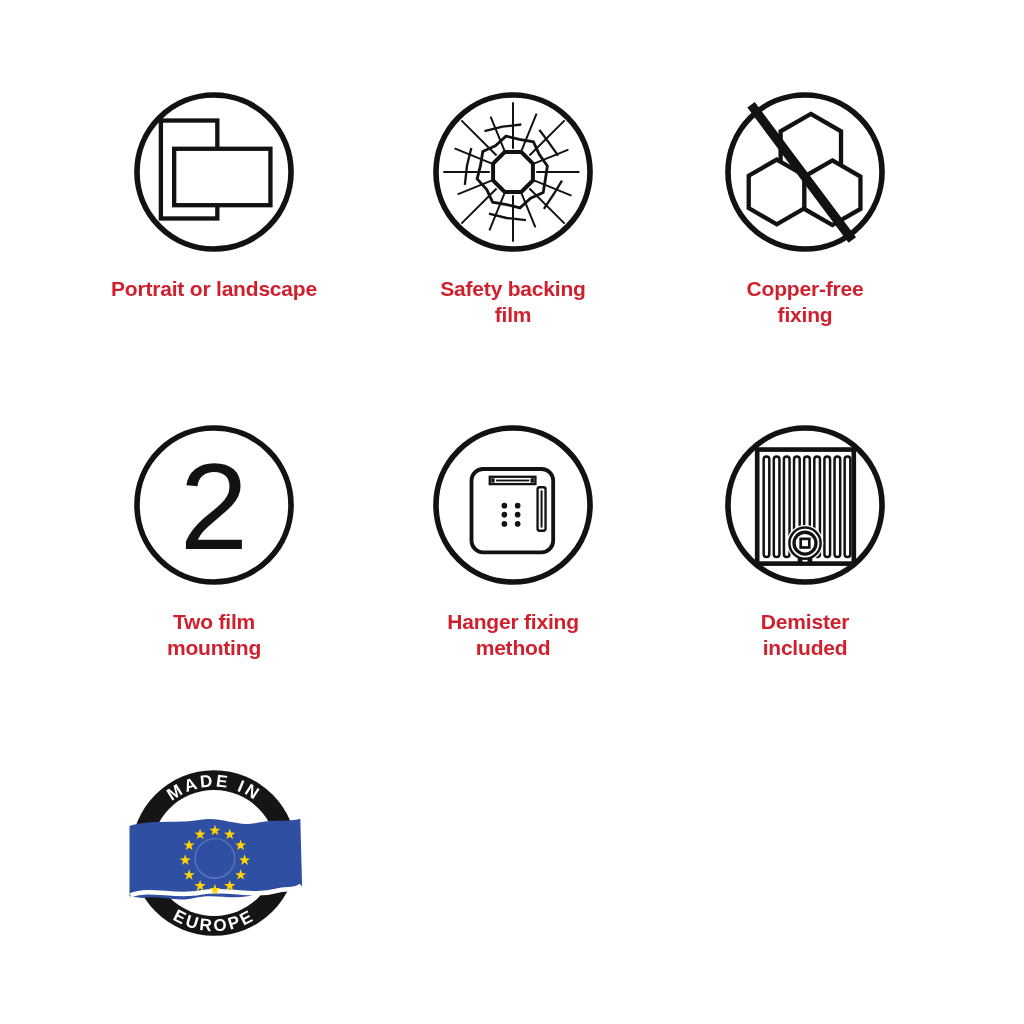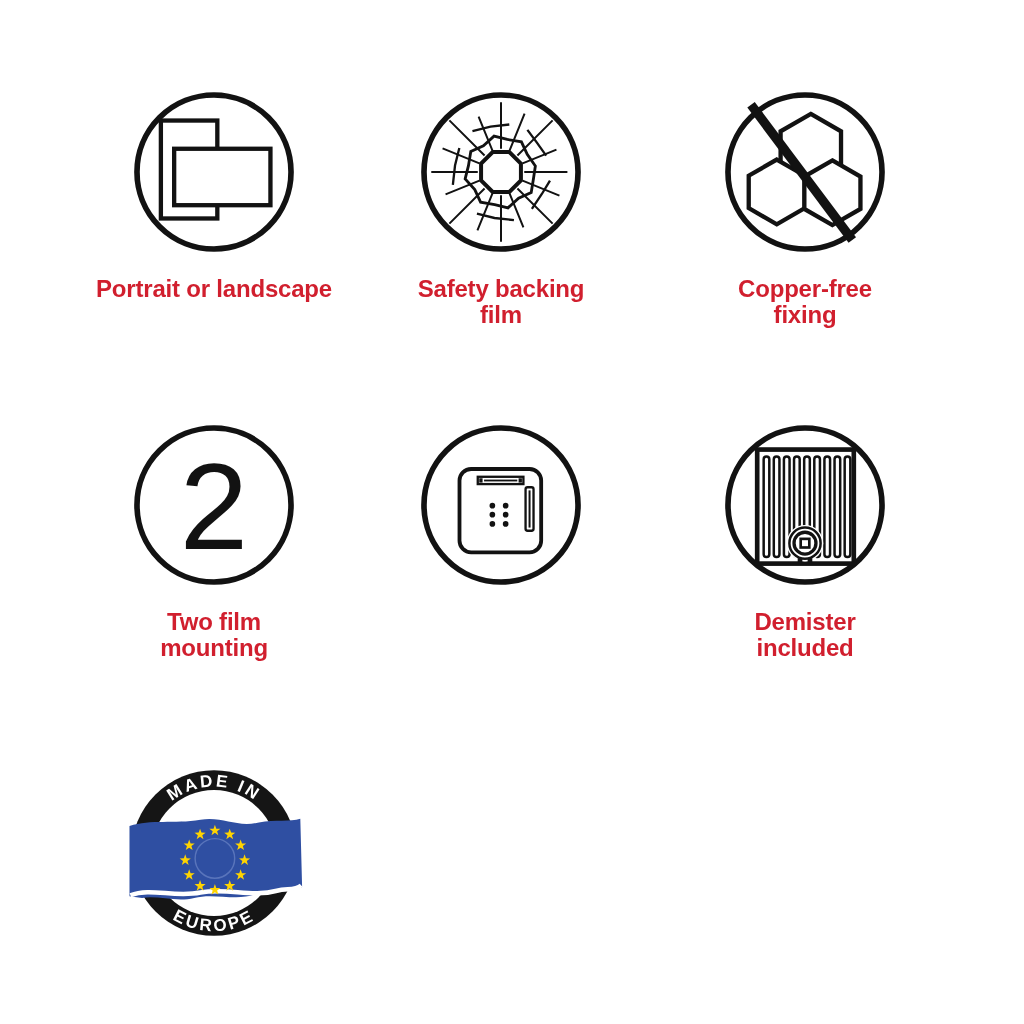--- a/index.html
+++ b/index.html
@@ -9,26 +9,26 @@
     font-family:"Liberation Sans", sans-serif;
   }
   .cell{
     position:absolute;width:300px;
     display:flex;flex-direction:column;align-items:center;
   }
   .icon-wrap{width:166px;height:166px;}
   .icon-wrap svg{display:block;width:166px;height:166px;}
   .label{
     margin-top:21px;text-align:center;
-    color:#d11f2e;font-weight:bold;font-size:24px;line-height:26px;
+    color:#d11f2e;font-weight:bold;font-size:21px;line-height:26px;
     letter-spacing:-0.2px;
   }
   .badge-wrap{width:196px;height:180px;display:flex;justify-content:center;}
   
-  .c1{left:64px;} .c2{left:351px;} .c3{left:655px;}
+  .c1{left:64px;} .c2{left:363px;} .c3{left:655px;}
   .r1{top:89px;} .r2{top:422px;} .r3{top:763px;}
 </style>
 </head>
 <body>
 
 <div class="cell c1 r1">
   <div class="icon-wrap">
     <svg viewBox="0 0 100 100">
       <circle cx="50" cy="50" r="46.4" fill="#fff" stroke="#121212" stroke-width="3.4"></circle>
       <rect x="18" y="19" width="34" height="59" fill="#fff" stroke="#121212" stroke-width="2.6"></rect>
@@ -124,20 +124,24 @@
           <circle cx="52.8" cy="50.4" r="1.7"></circle>
         <circle cx="44.8" cy="55.8" r="1.7"></circle>
           <circle cx="52.8" cy="55.8" r="1.7"></circle>
         <circle cx="44.8" cy="61.4" r="1.7"></circle>
           <circle cx="52.8" cy="61.4" r="1.7"></circle>
       </g>
 
       <rect x="64.8" y="39.3" width="4.8" height="26.2" rx="1.2" fill="#fff" stroke="#121212" stroke-width="1.4"></rect>
       <rect x="66.6" y="41.2" width="1.2" height="22.4" fill="#121212"></rect>
     </svg>
+  </div>
+  <div class="label">
+    <div>Hanger fixing</div>
+    <div>method</div>
   </div>
 </div>
 
 <div class="cell c3 r2">
   <div class="icon-wrap">
     <svg viewBox="0 0 100 100">
       <circle cx="50" cy="50" r="46.4" fill="#fff" stroke="#121212" stroke-width="3.4"></circle>
 
       <rect x="21.2" y="16.6" width="58.2" height="68.7" fill="#fff" stroke="#121212" stroke-width="2.8"></rect>
 

